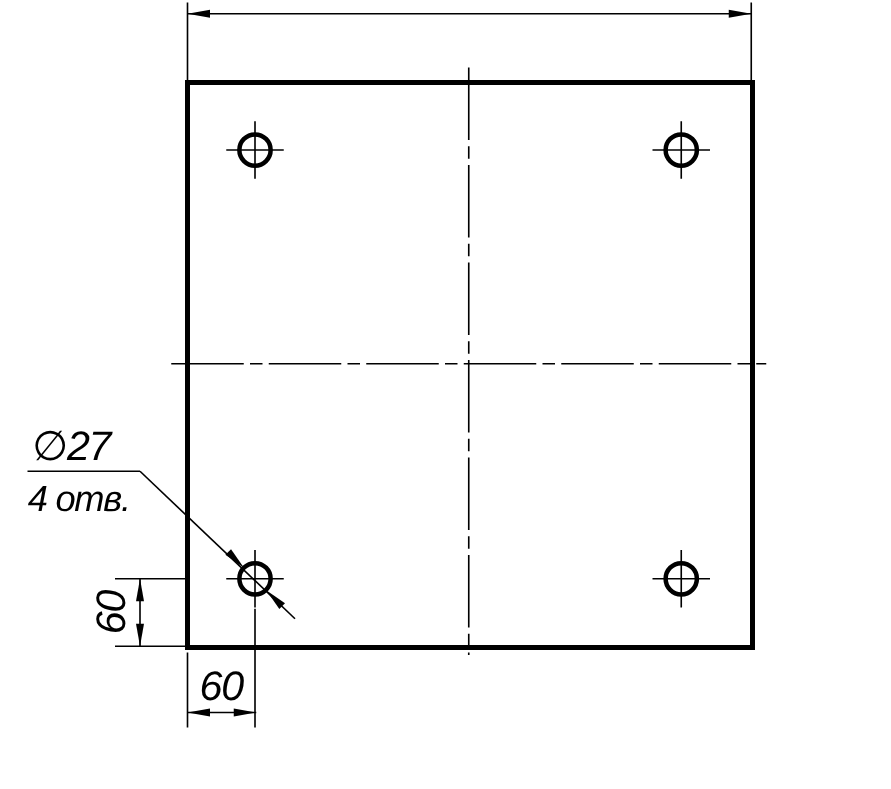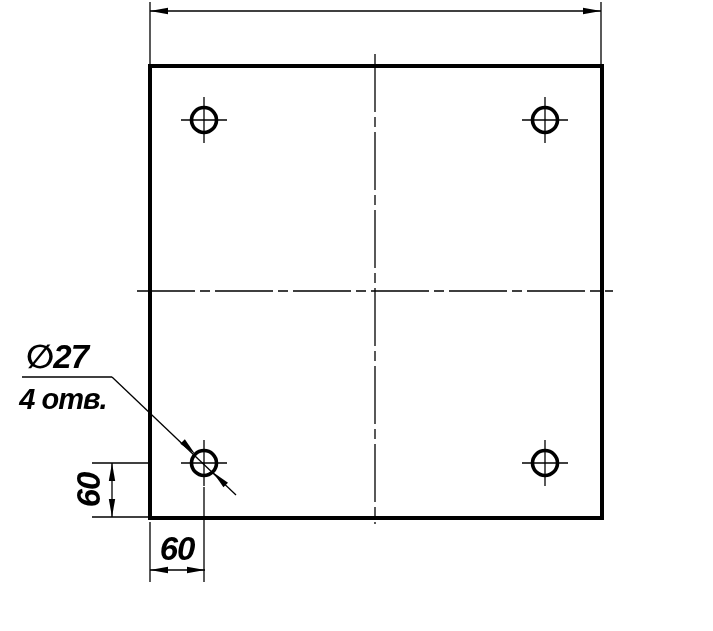--- a/index.html
+++ b/index.html
@@ -8,21 +8,20 @@
     background: #ffffff;
     width: 713px;
     height: 631px;
     overflow: hidden;
   }
   .drawing-stage {
     position: relative;
     width: 713px;
     height: 631px;
     background: #ffffff;
-    font-weight: bold;
   }
   svg { display: block; }
   .thick  { stroke: #000000; stroke-width: 4;   fill: none; }
   .thin   { stroke: #000000; stroke-width: 1.3; fill: none; }
   .circle { stroke: #000000; stroke-width: 3.6; fill: none; }
   .center { stroke: #000000; stroke-width: 1.3; fill: none;
             stroke-dasharray: 58 5 10 5; }
   .arrow  { fill: #000000; stroke: none; }
   .dim-text {
     font-family: "Liberation Sans", "DejaVu Sans", sans-serif;

